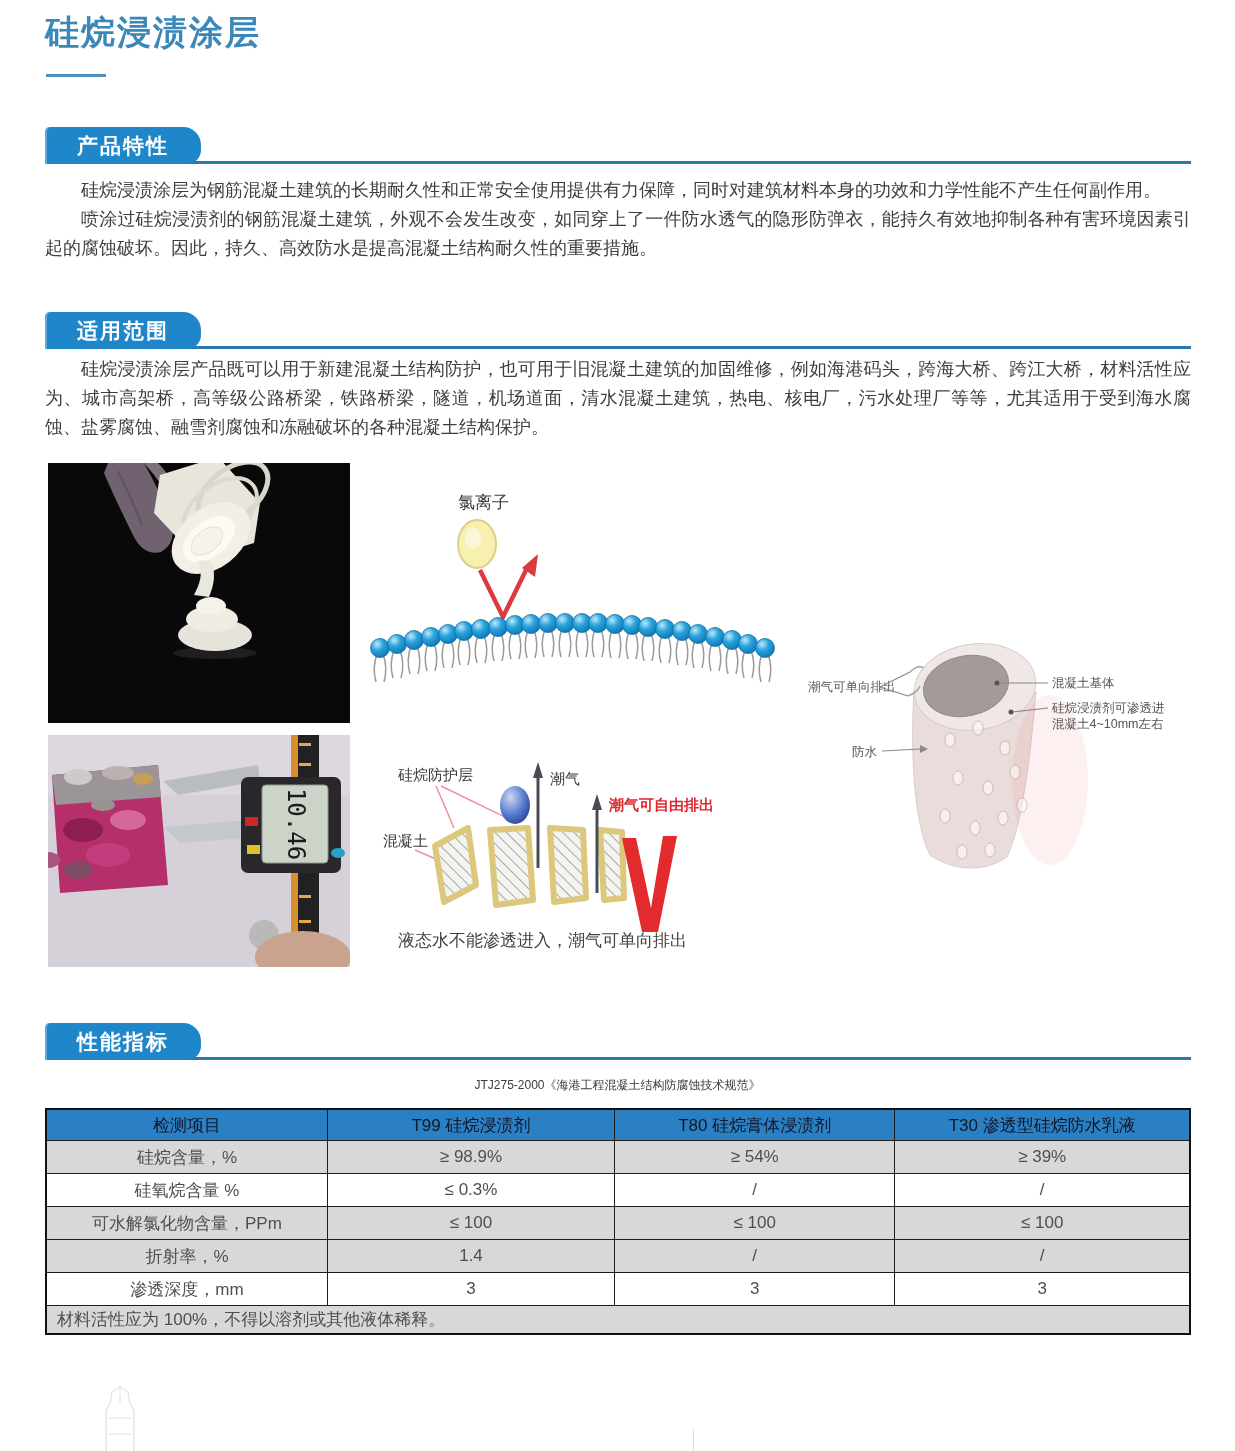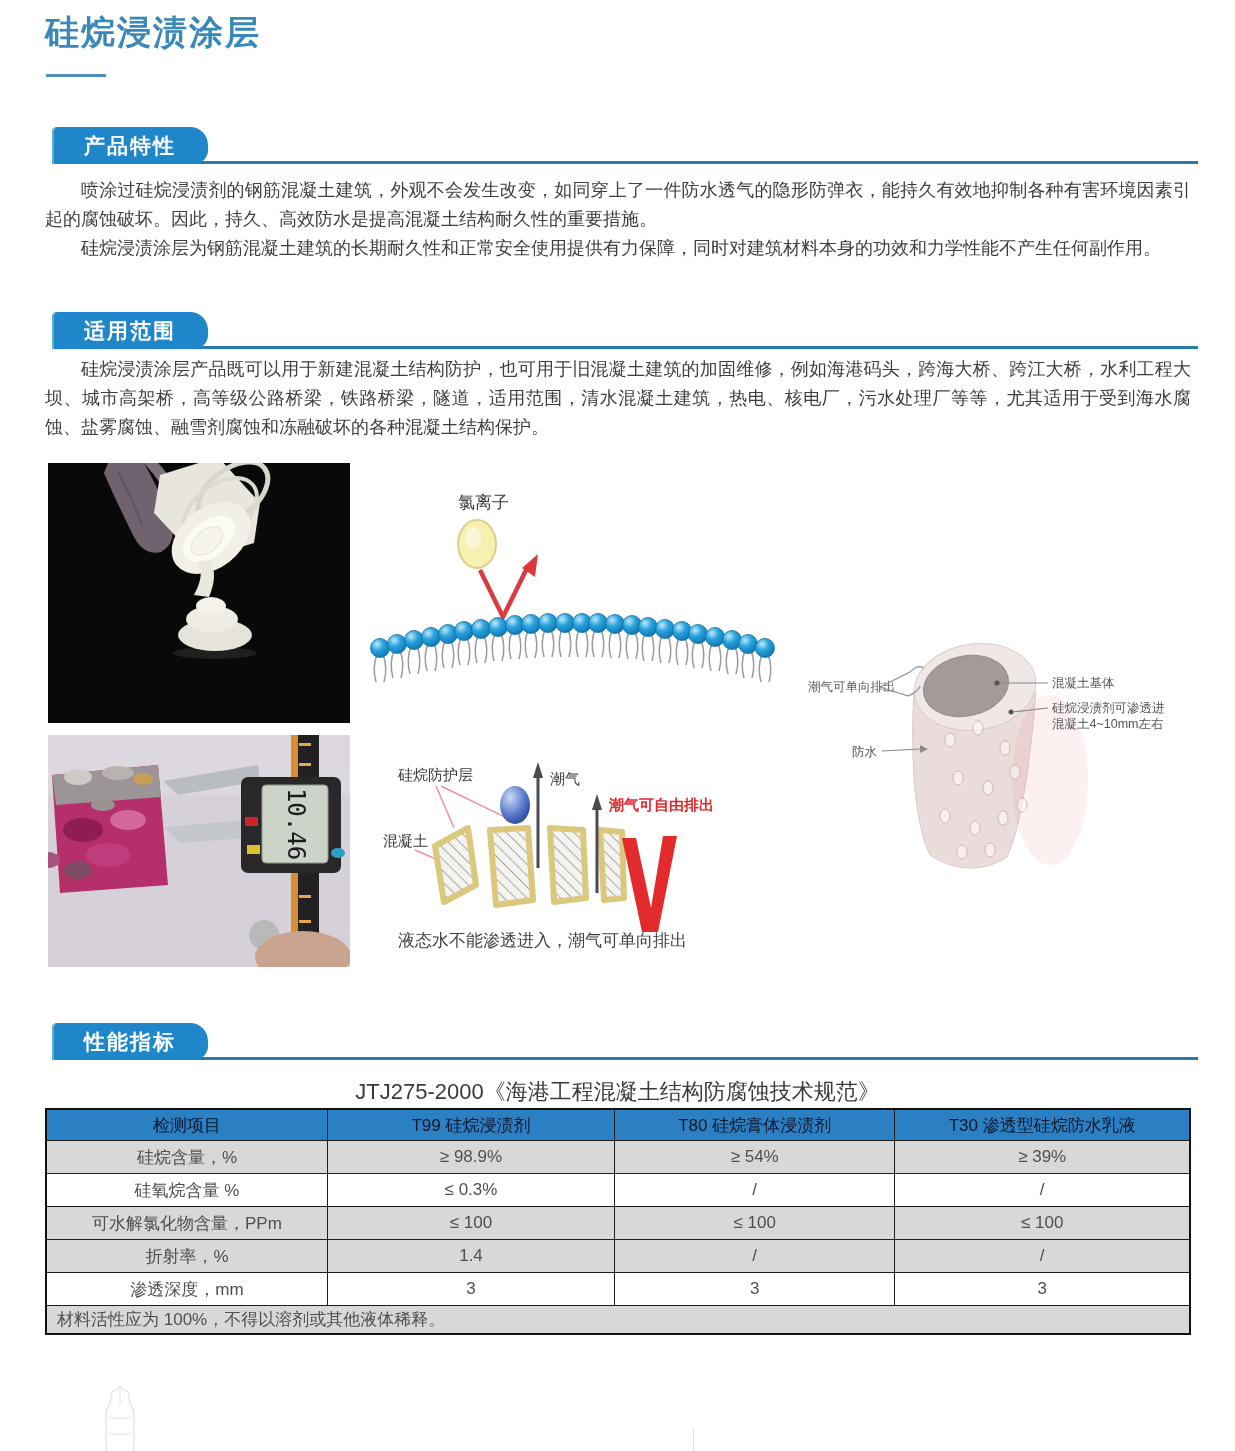--- a/index.html
+++ b/index.html
@@ -6,34 +6,34 @@
   .page{
     position:relative;width:1235px;height:1451px;overflow:hidden;background:#fff;
     font-family:"Liberation Sans","DejaVu Sans",sans-serif;
     padding-left:27px;
   }
   .page-title{
     position:absolute;left:45px;top:10px;font-size:34px;font-weight:bold;
     color:#3a87ba;letter-spacing:2px;margin:0;
   }
   .title-rule{position:absolute;left:46px;top:74px;width:60px;height:3px;background:#4d90bf;}
-  .section-header{position:absolute;left:52px;width:1146px;height:37px;}
+  .section-header{position:absolute;left:45px;width:1146px;height:37px;}
   .section-header .rule{position:absolute;left:0;right:0;bottom:0;height:3px;background:#2b7aae;}
   .section-header .tab{
     position:absolute;left:0;bottom:0;height:37px;line-height:37px;min-width:104px;
     padding:0 26px;background:#1e86c9;color:#fff;font-size:21px;font-weight:bold;
     text-align:center;border-radius:5px 18px 14px 0;letter-spacing:2px;
     box-shadow:inset 2px 0 0 #57aedb;
   }
   .body-text{position:absolute;left:45px;width:1146px;color:#3e3e3e;font-size:18px;line-height:29px;text-align:justify;}
   .body-text p{margin:0;text-indent:2em;}
   .figure{position:absolute;}
   .figure svg{display:block;}
   .std-caption{position:absolute;left:0;top:1077px;width:1235px;text-align:center;
-    font-size:22px;color:#3a3a3a;}
+    font-size:12px;color:#3a3a3a;}
   table.perf{
     position:absolute;left:45px;top:1108px;width:1146px;border-collapse:collapse;
     table-layout:fixed;font-size:17px;color:#4f4f4f;border:2px solid #111;
   }
   table.perf th,table.perf td{border:1.6px solid #1c1c1c;text-align:center;padding:0;overflow:hidden;white-space:nowrap;}
   table.perf thead th{background:#2b80c4;color:#0f172a;font-weight:normal;height:30px;}
   table.perf tbody td{height:32px;background:#ffffff;}
   table.perf tr.gray td{background:#d8d8d8;}
   table.perf td.footnote{ text-align:left;padding-left:10px;height:27px;background:#d8d8d8;}
   .wm-line{position:absolute;left:693px;top:1429px;width:1px;height:22px;background:#dedede;}
@@ -45,30 +45,30 @@
 <div class="page">
 
   <h1 class="page-title">硅烷浸渍涂层</h1>
   <div class="title-rule"></div>
 
   <div class="section-header" style="top:127px;">
     <div class="rule"></div>
     <div class="tab">产品特性</div>
   </div>
   <div class="body-text" style="top:176px;">
+    <p>硅烷浸渍涂层为钢筋混凝土建筑的长期耐久性和正常安全使用提供有力保障，同时对建筑材料本身的功效和力学性能不产生任何副作用。</p>
     <p>喷涂过硅烷浸渍剂的钢筋混凝土建筑，外观不会发生改变，如同穿上了一件防水透气的隐形防弹衣，能持久有效地抑制各种有害环境因素引起的腐蚀破坏。因此，持久、高效防水是提高混凝土结构耐久性的重要措施。</p>
-    <p>硅烷浸渍涂层为钢筋混凝土建筑的长期耐久性和正常安全使用提供有力保障，同时对建筑材料本身的功效和力学性能不产生任何副作用。</p>
   </div>
 
   <div class="section-header" style="top:312px;">
     <div class="rule"></div>
     <div class="tab">适用范围</div>
   </div>
   <div class="body-text" style="top:355px;">
-    <p>硅烷浸渍涂层产品既可以用于新建混凝土结构防护，也可用于旧混凝土建筑的加固维修，例如海港码头，跨海大桥、跨江大桥，水利工程大坝、城市高架桥，高等级公路桥梁，铁路桥梁，隧道，适用范围，清水混凝土建筑，热电、核电厂，污水处理厂等等，尤其适用于受到海水腐蚀、盐雾腐蚀、融雪剂腐蚀和冻融破坏的各种混凝土结构保护。</p>
+    <p>硅烷浸渍涂层产品既可以用于新建混凝土结构防护，也可用于旧混凝土建筑的加固维修，例如海港码头，跨海大桥、跨江大桥，材料活性应为、城市高架桥，高等级公路桥梁，铁路桥梁，隧道，机场道面，清水混凝土建筑，热电、核电厂，污水处理厂等等，尤其适用于受到海水腐蚀、盐雾腐蚀、融雪剂腐蚀和冻融破坏的各种混凝土结构保护。</p>
   </div>
 
   <div class="figure" style="left:48px;top:463px;">
     <svg width="302" height="260" viewBox="0 0 302 260">
       <rect x="0" y="0" width="302" height="260" fill="#090909"></rect>
       <path d="M60,0 L96,0 Q114,32 124,62 Q128,80 113,89 Q96,93 86,74 Q68,38 56,10 Z" fill="#7a6a78" opacity="0.92"></path>
       <path d="M96,0 Q118,24 132,56 L142,46 Q122,12 110,0 Z" fill="#8d7c8b" opacity="0.9"></path>
       <path d="M70,8 Q84,36 94,62" stroke="#5d4f5c" stroke-width="2" fill="none" opacity="0.8"></path>
       <polygon points="112,12 170,-6 212,40 206,80 150,97 106,50" fill="#e7e5dc"></polygon>
       <ellipse cx="185" cy="30" rx="40" ry="24" transform="rotate(-38 185 30)" fill="none" stroke="#d8d6cb" stroke-width="5"></ellipse>

